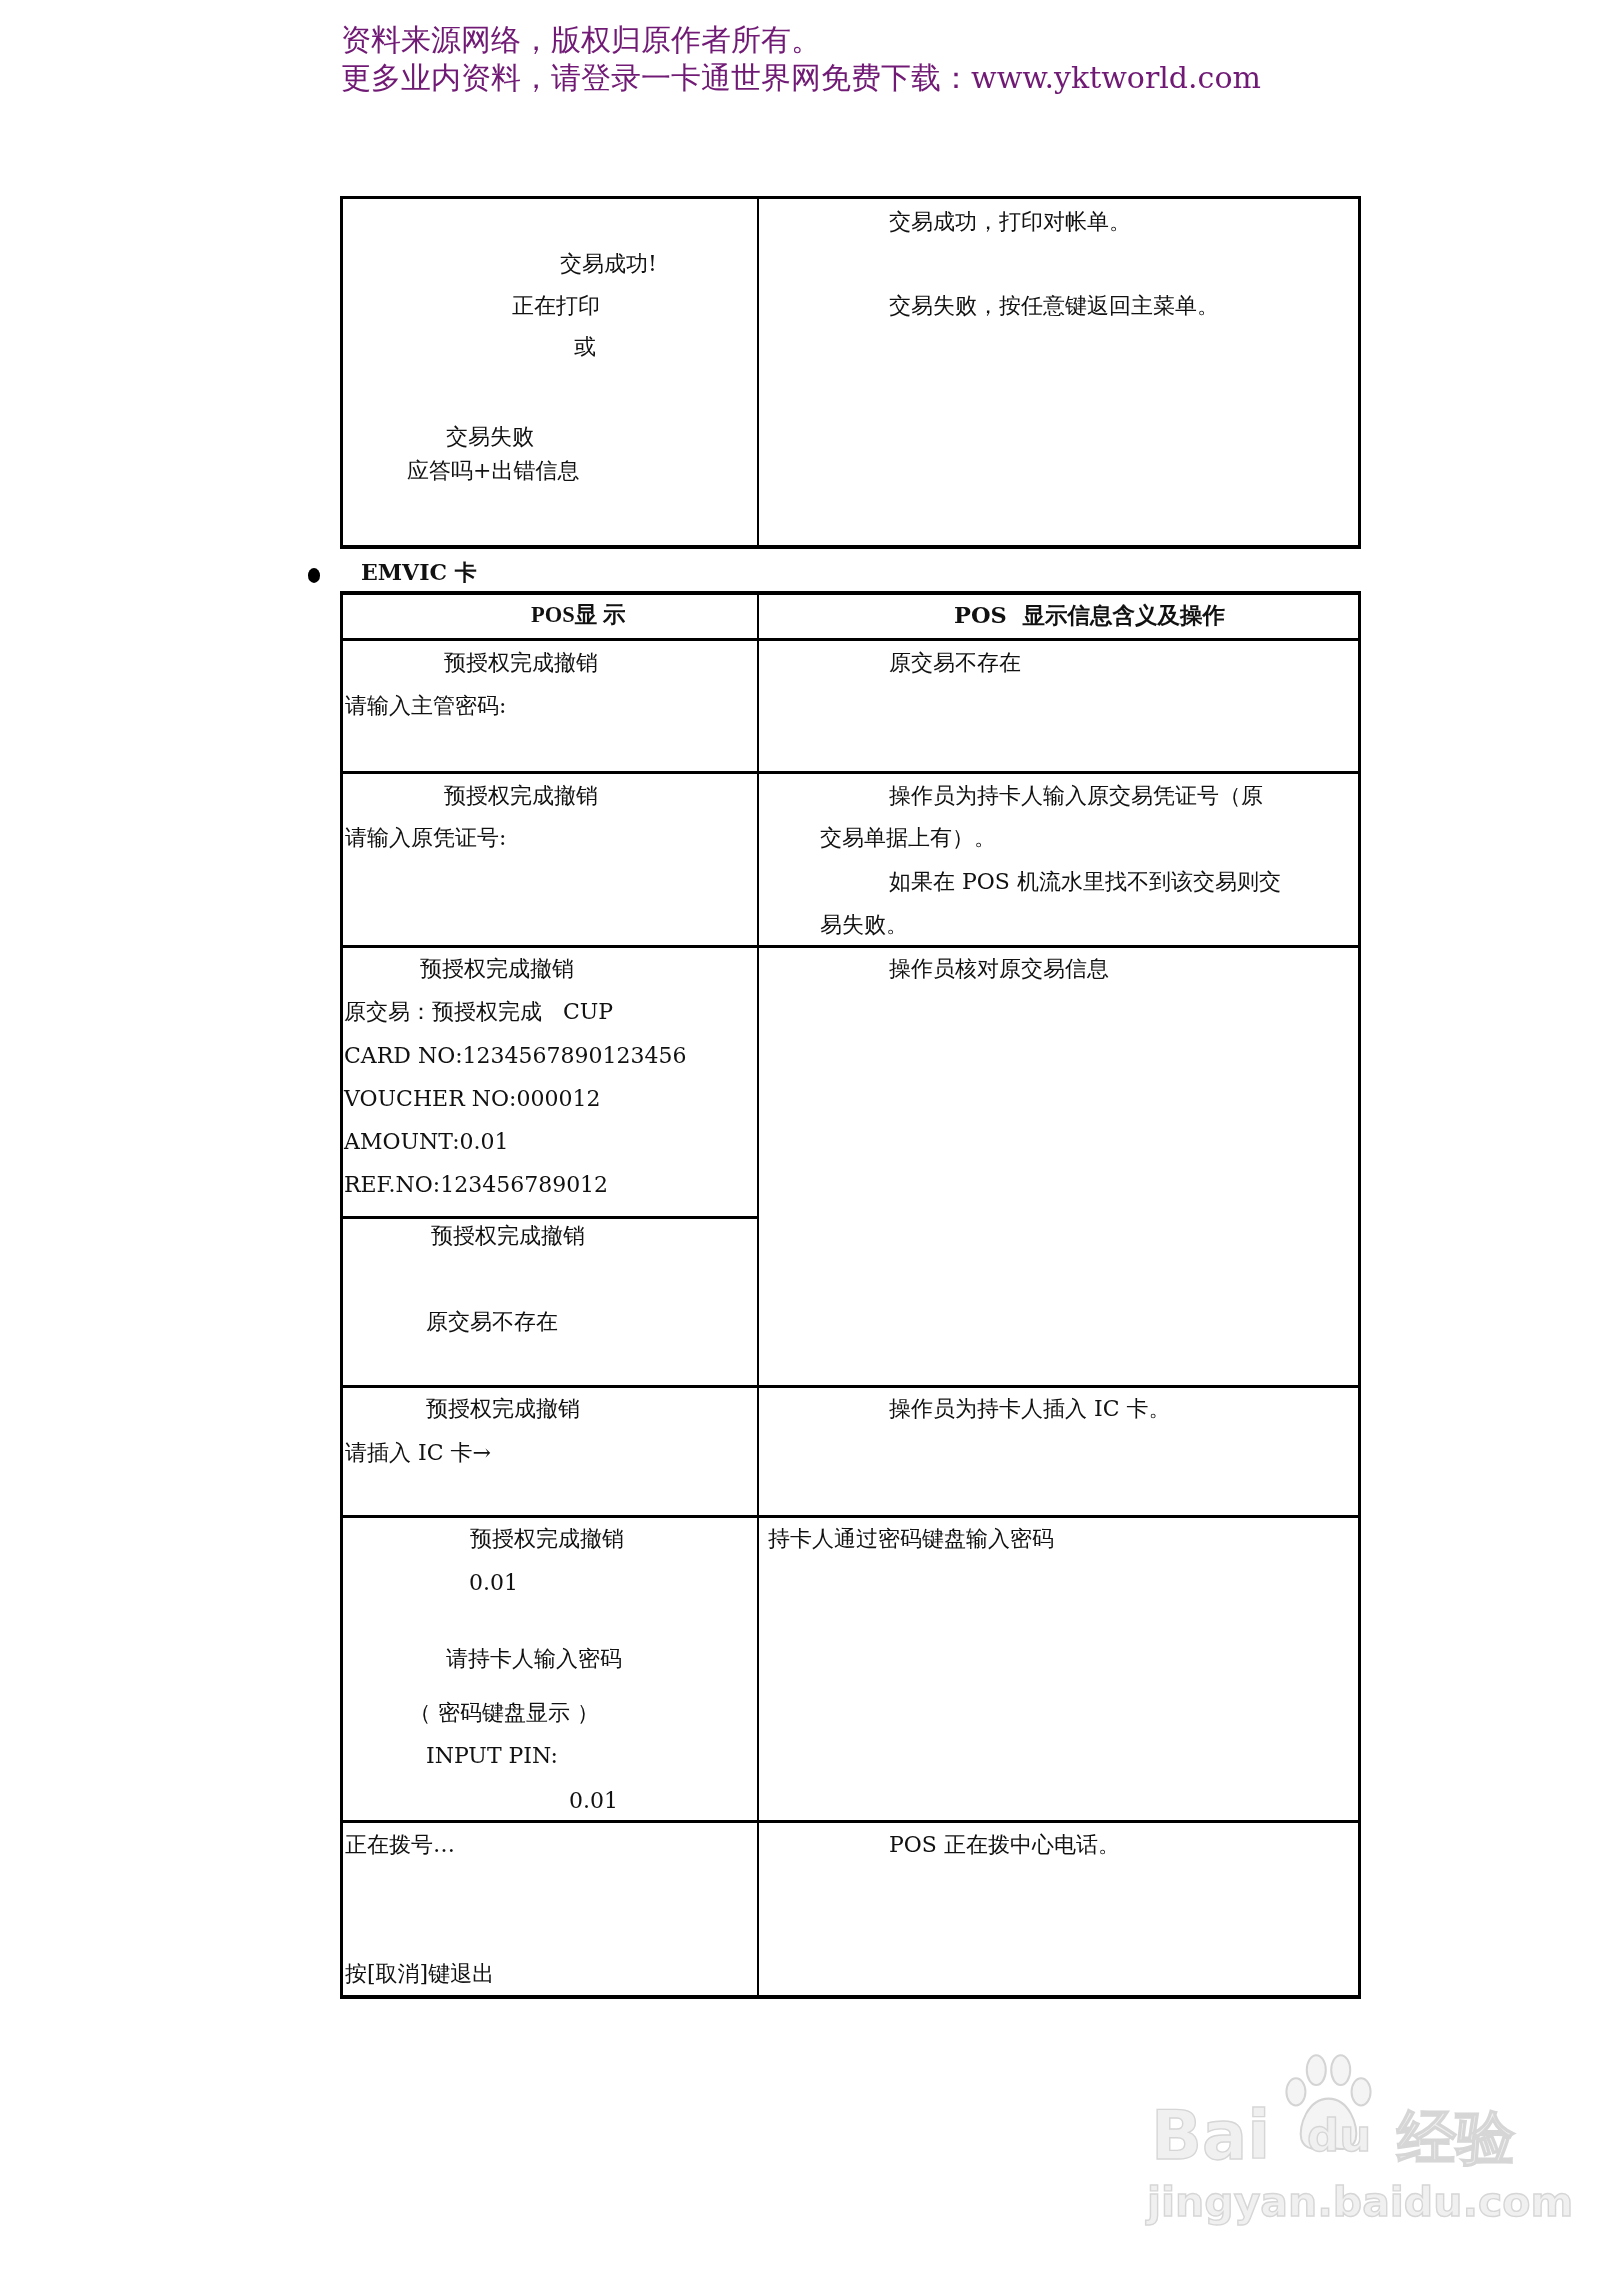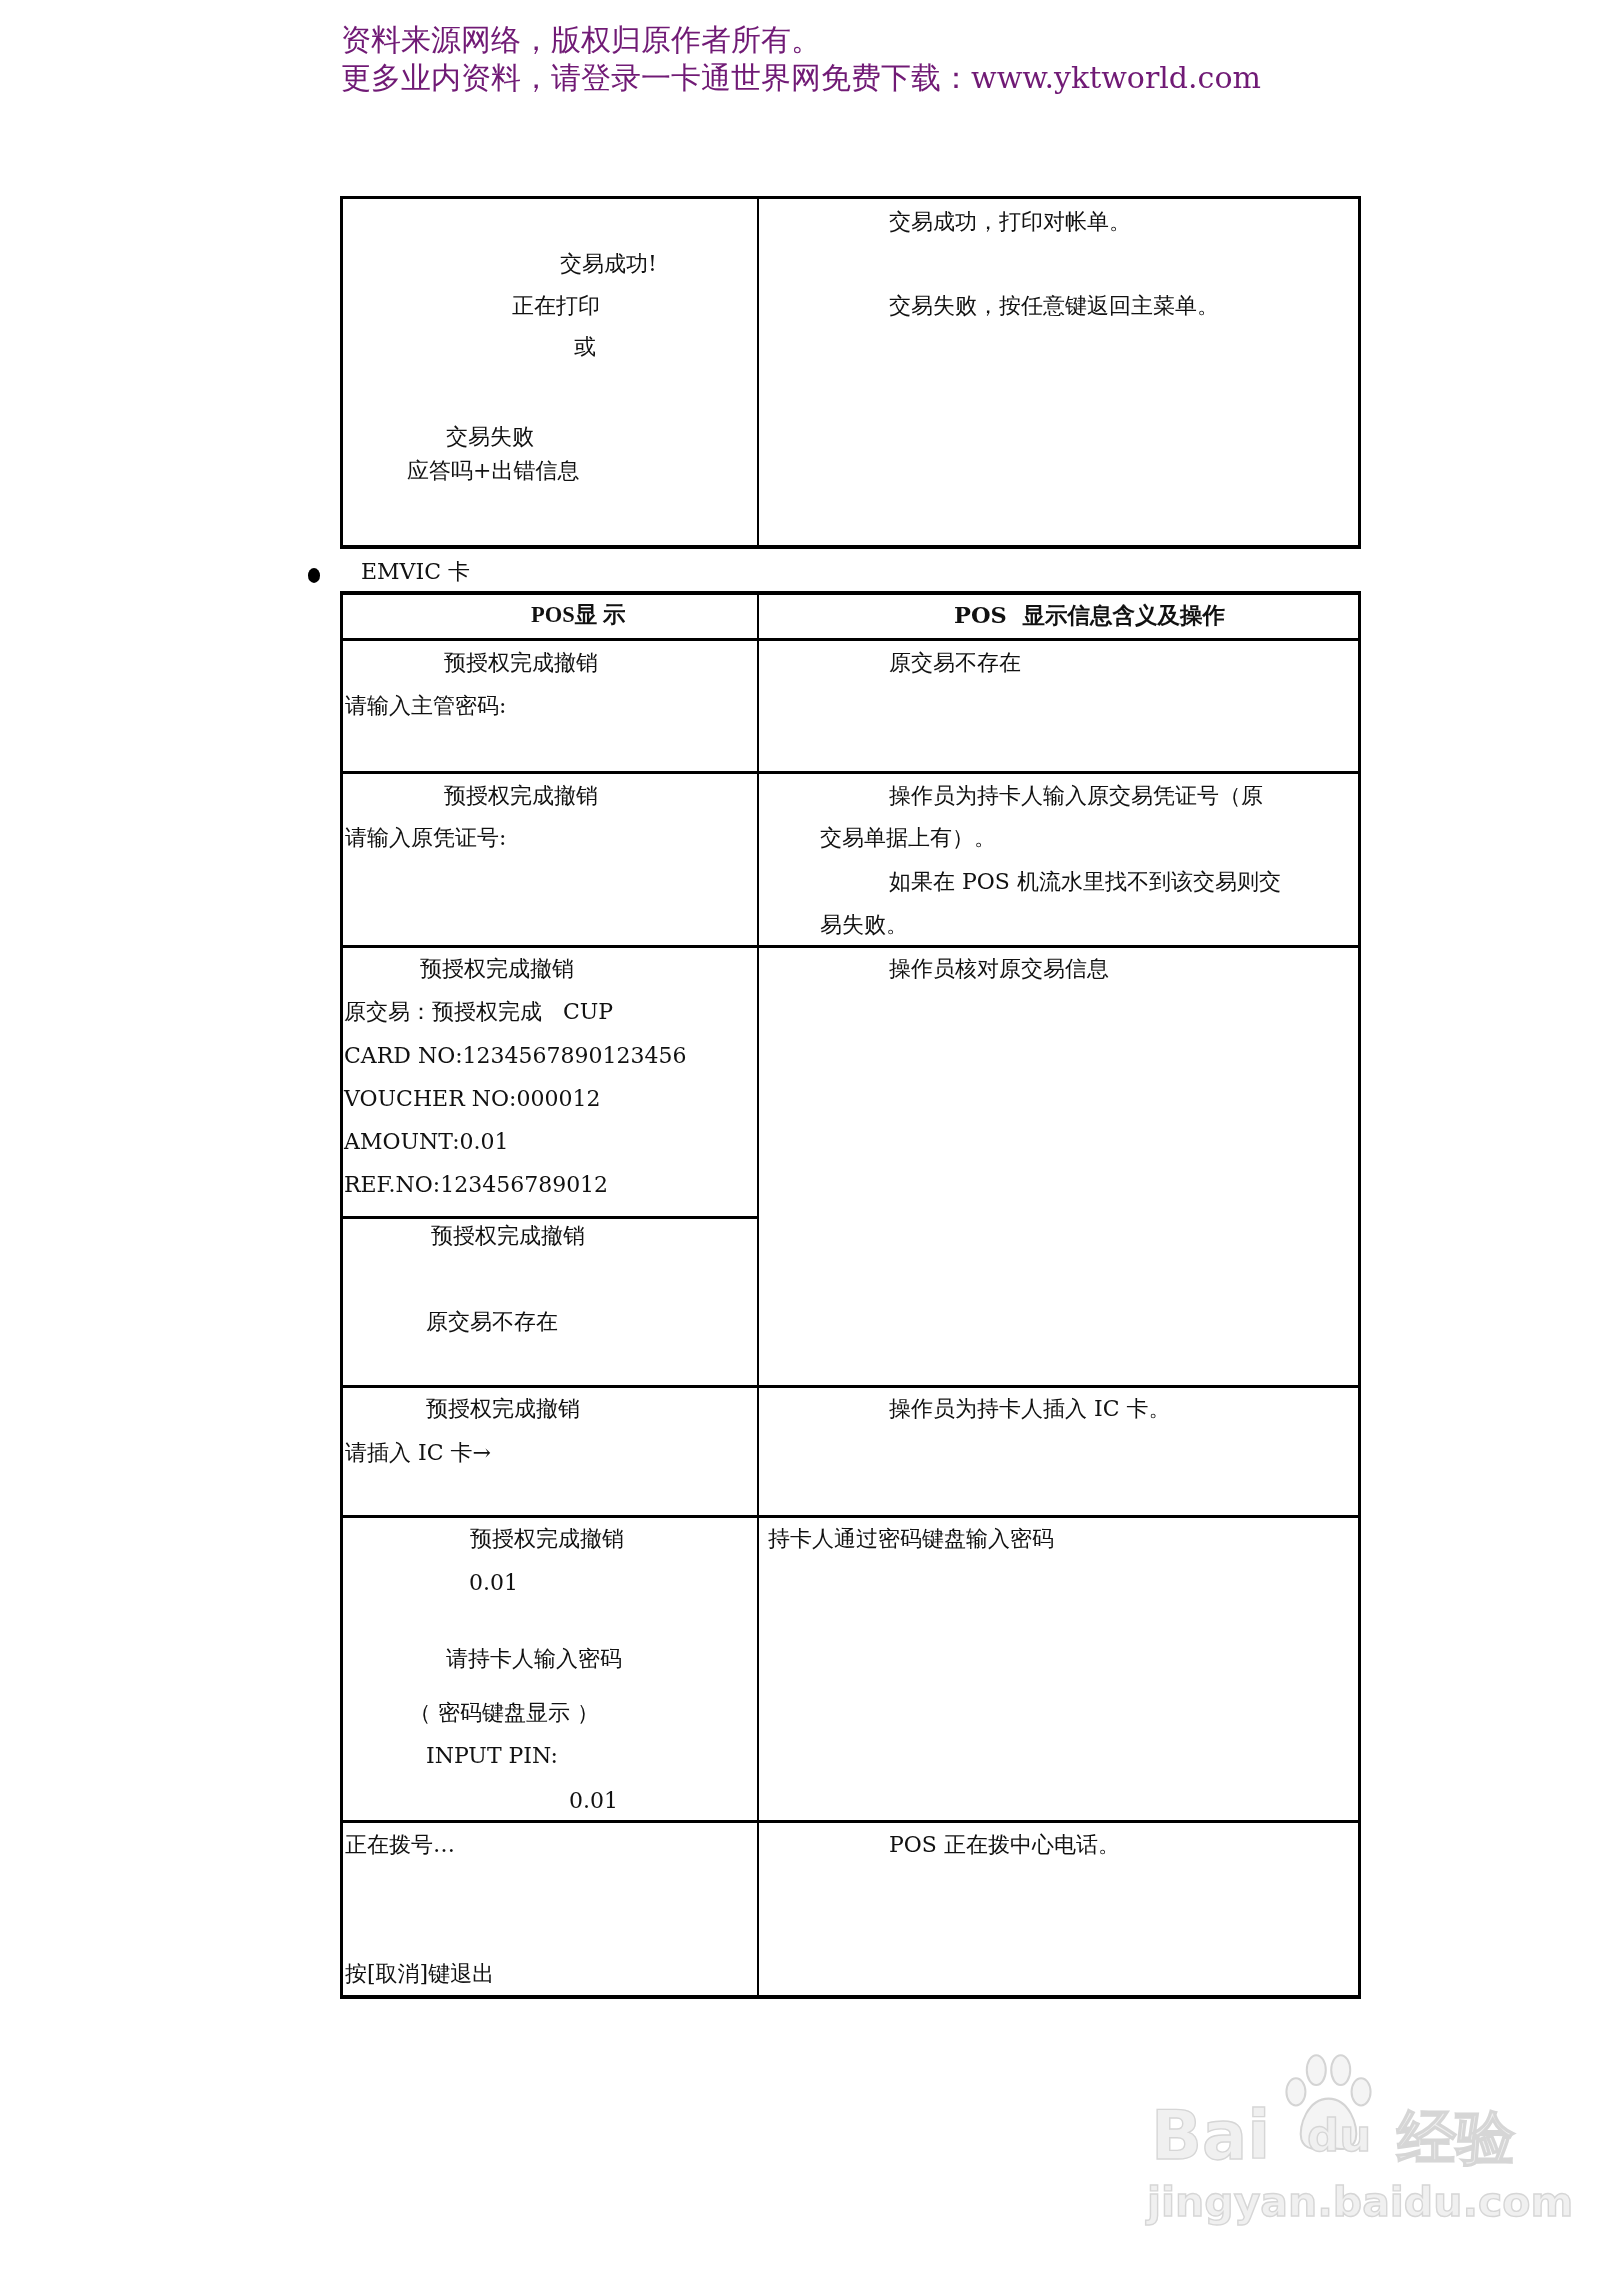--- a/index.html
+++ b/index.html
@@ -30,21 +30,21 @@
   <div class="abs t" style="left:512px;top:294px;">正在打印</div>
   <div class="abs t" style="left:574px;top:335px;">或</div>
   <div class="abs t" style="left:446px;top:425px;">交易失败</div>
   <div class="abs t" style="left:407px;top:459px;">应答吗+出错信息</div>
 
   <div class="abs t" style="left:889px;top:210px;">交易成功，打印对帐单。</div>
   <div class="abs t" style="left:889px;top:294px;">交易失败，按任意键返回主菜单。</div>
 </div>
 
 <div class="bullet" style="left:308px;top:568px;"></div>
-<div class="abs t" style="left:361px;top:560px;">EMVIC 卡</div>
+<div class="abs t" style="left:361px;top:560px;font-weight:bold;">EMVIC 卡</div>
 
 <div>
 
   <div class="box" style="left:340px;top:591px;width:1021px;height:1408px;border:3.4px solid #000;border-left-width:3.4px;border-right-width:3.4px;border-top-width:4.8px;border-bottom-width:4.8px;"></div>
 
   <div class="vline" style="left:757px;top:593px;width:2px;height:1406px;"></div>
 
   <div class="hline" style="left:341px;top:638px;width:1018px;height:3.4px;"></div>
   <div class="hline" style="left:341px;top:771px;width:1018px;height:3.4px;"></div>
   <div class="hline" style="left:341px;top:945px;width:1018px;height:3.4px;"></div>

